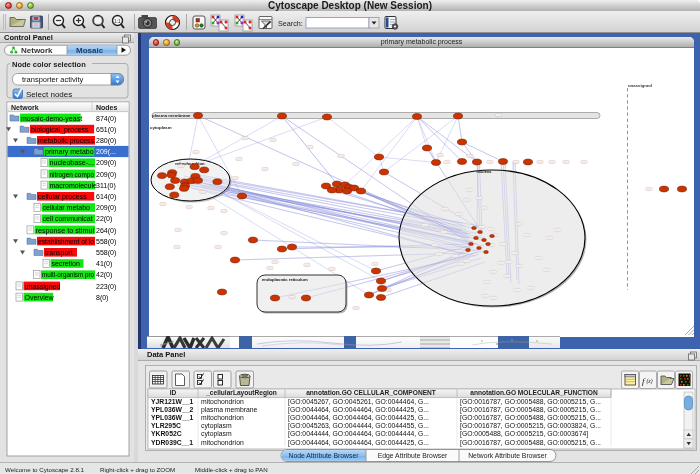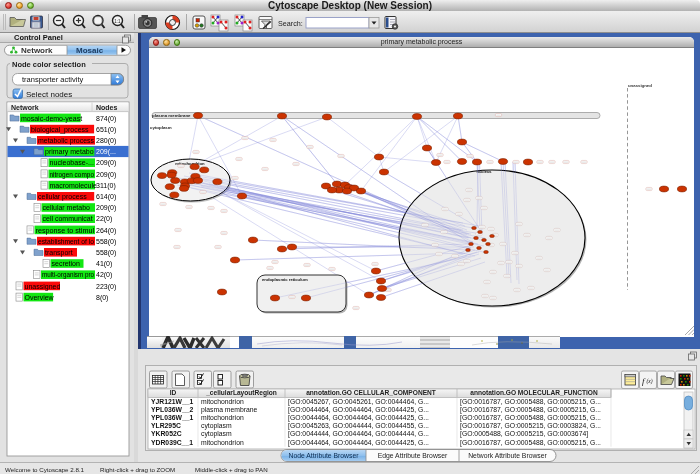--- a/index.html
+++ b/index.html
@@ -7,21 +7,21 @@
 .abs{position:absolute;}
 #titlebar{left:0;top:0;width:700px;height:11px;
  background:linear-gradient(#efefef,#cdcdcd 55%,#b2b2b2);
  border-bottom:1px solid #777;border-radius:4px 4px 0 0;}
 .tl{position:absolute;width:7px;height:7px;border-radius:50%;box-sizing:border-box;}
 #apptitle{left:0;top:0;width:700px;text-align:center;font-size:10px;line-height:11px;color:#1a1a1a;font-weight:bold;position:absolute;}
 #toolbar{left:0;top:11px;width:700px;height:22px;
  background:linear-gradient(#efefef,#d2d2d2);border-bottom:1px solid #8f8f8f;box-sizing:border-box;}
 #cp{left:0;top:33px;width:134px;height:429px;background:#e2e2e2;}
 #cphead{left:0;top:0;width:134px;height:10px;background:linear-gradient(#ececec,#cfcfcf);
- border-bottom:1px solid #a8a8a8;font-size:7.5px;font-weight:bold;color:#111;line-height:10px;padding-left:14px;box-sizing:border-box;position:absolute;}
+ border-bottom:1px solid #a8a8a8;font-size:7.5px;font-weight:bold;color:#111;line-height:10px;padding-left:4px;box-sizing:border-box;position:absolute;}
 #splitter{left:134px;top:33px;width:4px;height:429px;background:#d9d9d9;}
 #mdi{left:138px;top:33px;width:562px;height:316px;background:#3d63ae;overflow:hidden;}
 #win{position:absolute;left:11px;top:4px;width:545px;height:300px;background:#fff;border-radius:5px 5px 0 0;}
 #wintb{position:absolute;left:0;top:0;width:545px;height:11px;
  background:linear-gradient(#e9e9e9,#c9c9c9 55%,#aeaeae);border-bottom:1px solid #808080;border-radius:5px 5px 0 0;box-sizing:border-box;}
 #wintitle{position:absolute;left:0;top:0;width:545px;text-align:center;font-size:7px;line-height:10px;color:#222;}
 #dp{left:138px;top:349px;width:562px;height:113px;background:#e4e4e4;}
 #dphead{position:absolute;left:0;top:0;width:562px;height:12px;background:linear-gradient(#efefef,#d2d2d2);
  border-bottom:1px solid #aaa;box-sizing:border-box;
  font-size:7.5px;font-weight:bold;color:#111;line-height:12px;padding-left:9px;}
@@ -658,20 +658,21 @@
       <path d="M10 10 Q50 4 90 9" stroke="#aac" stroke-width="0.4" fill="none"></path>
       <circle cx="230" cy="5" r="0.8" fill="#aa3"></circle>
       <circle cx="245" cy="8" r="0.8" fill="#883"></circle>
       <circle cx="260" cy="4" r="0.8" fill="#aa3"></circle>
       <circle cx="270" cy="7" r="0.8" fill="#663"></circle>
       <circle cx="285" cy="5" r="0.8" fill="#aa3"></circle>
       <path d="M220 9 Q250 3 300 8" stroke="#aaa" stroke-width="0.4" fill="none"></path>
     </svg>
 </div>
 <div id="dp" class="abs">
+    <div id="dphead">Data Panel</div>
     <div id="dpbox"></div>
   </div>
 <svg class="abs" style="left:138px;top:350px" width="562" height="112">
     <defs>
       <linearGradient id="thdr" x1="0" y1="0" x2="0" y2="1">
         <stop offset="0" stop-color="#f6f6f6"></stop>
         <stop offset="1" stop-color="#dcdcdc"></stop>
       </linearGradient>
       <linearGradient id="segsel" x1="0" y1="0" x2="0" y2="1">
         <stop offset="0" stop-color="#b9d7f3"></stop>

